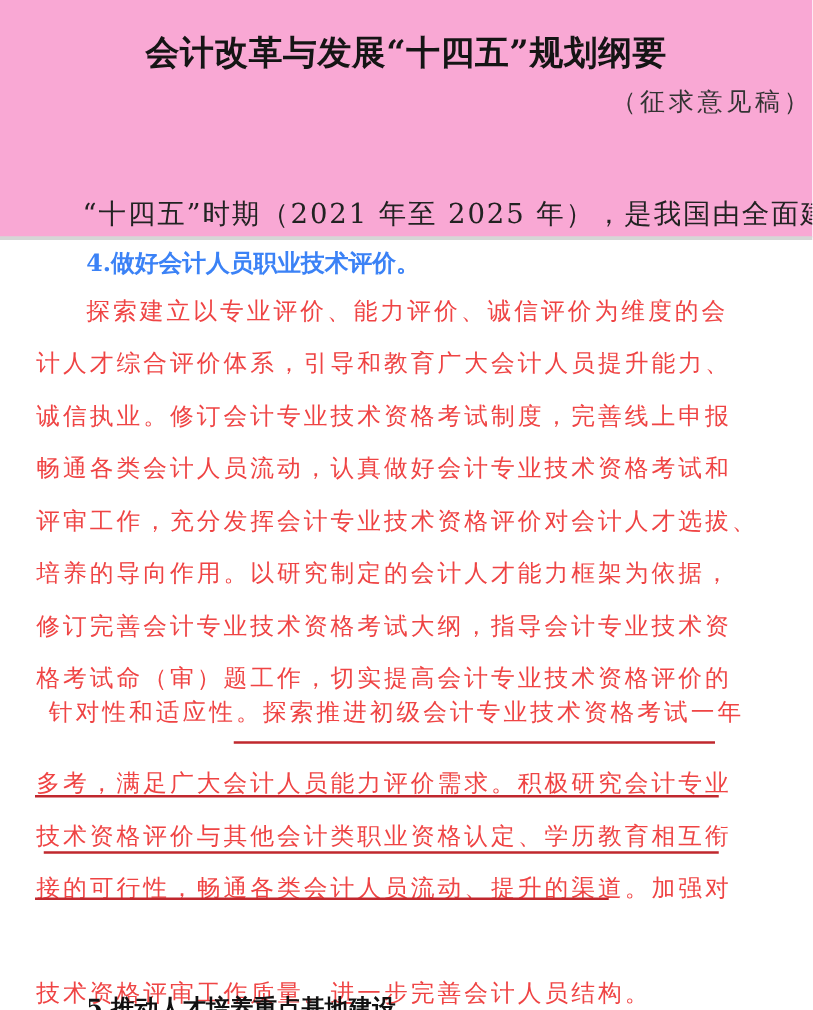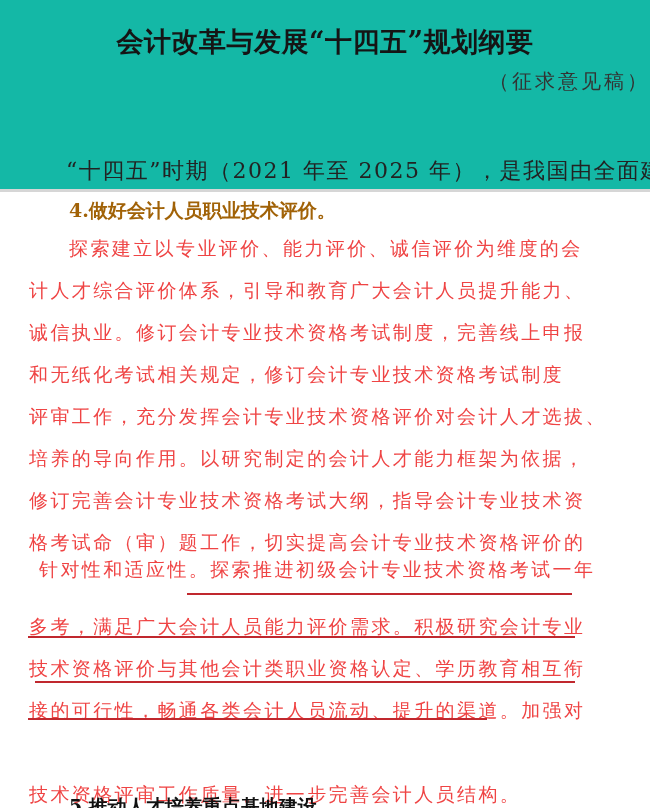--- a/index.html
+++ b/index.html
@@ -3,21 +3,21 @@
 <meta charset="utf-8">
 <style>
   html, body { margin: 0; padding: 0; }
   body {
     width: 650px; height: 808px; overflow: hidden; position: relative;
     background: #ffffff; color: #1a1a1a;
     font-family: "DejaVu Serif", "Liberation Serif", serif;
   }
   .upper {
     position: absolute; left: 0; top: 0; width: 650px; height: 190px;
-    background: #14b8a6;
+    background: #f9a8d4;
   }
   .title {
     position: absolute; left: 0; width: 650px; top: 24px;
     text-align: center; font-size: 27px; font-weight: bold; letter-spacing: 0.5px;
     color: #151515;
     font-family: "DejaVu Serif", serif;
   }
   .subtitle {
     position: absolute; left: 0; width: 650px; top: 68px;
     text-align: right; font-size: 20px; letter-spacing: 3px; color: #333;
@@ -26,21 +26,21 @@
     position: absolute; left: 66px; top: 156px; font-size: 22px; letter-spacing: 1.5px;
     color: #222; white-space: nowrap; width: 584px; overflow: hidden;
   }
   .divider {
     position: absolute; left: 0; top: 189px; width: 650px; height: 3px;
     background: #d6d6d6;
   }
   .lower { position: absolute; left: 0; top: 192px; width: 650px; height: 616px; }
   .heading {
     position: absolute; left: 69px; top: 6px; font-size: 19px; font-weight: bold;
-    color: #a16207; white-space: nowrap;
+    color: #3b82f6; white-space: nowrap;
   }
   .body-line {
     position: absolute; font-size: 19px; letter-spacing: 2.4px; color: #ef4444;
     white-space: nowrap;
   }
   .underline {
     position: absolute; height: 2px; background: #c0282e;
   }
   .next-heading {
     position: absolute; left: 69px; top: 602px; font-size: 19px; font-weight: bold;
@@ -57,21 +57,21 @@
 </div>
 
 <div class="divider"></div>
 
 <div class="lower">
   <div class="heading">4.做好会计人员职业技术评价。</div>
 
   <div class="body-line" style="left:69px; top:44px;">探索建立以专业评价、能力评价、诚信评价为维度的会</div>
   <div class="body-line" style="left:29px; top:86px;">计人才综合评价体系，引导和教育广大会计人员提升能力、</div>
   <div class="body-line" style="left:29px; top:128px;">诚信执业。修订会计专业技术资格考试制度，完善线上申报</div>
-  <div class="body-line" style="left:29px; top:170px;">和无纸化考试相关规定，修订会计专业技术资格考试制度</div>
+  <div class="body-line" style="left:29px; top:170px;">畅通各类会计人员流动，认真做好会计专业技术资格考试和</div>
   <div class="body-line" style="left:29px; top:212px;">评审工作，充分发挥会计专业技术资格评价对会计人才选拔、</div>
   <div class="body-line" style="left:29px; top:254px;">培养的导向作用。以研究制定的会计人才能力框架为依据，</div>
   <div class="body-line" style="left:29px; top:296px;">修订完善会计专业技术资格考试大纲，指导会计专业技术资</div>
   <div class="body-line" style="left:29px; top:338px;">格考试命（审）题工作，切实提高会计专业技术资格评价的</div>
   <div class="body-line" style="left:29px; top:365px;margin-left:10px;">针对性和适应性。探索推进初级会计专业技术资格考试一年</div>
   <div class="body-line" style="left:29px; top:422px;">多考，满足广大会计人员能力评价需求。积极研究会计专业</div>
   <div class="body-line" style="left:29px; top:464px;">技术资格评价与其他会计类职业资格认定、学历教育相互衔</div>
   <div class="body-line" style="left:29px; top:506px;">接的可行性，畅通各类会计人员流动、提升的渠道。加强对</div>
 
   <div class="body-line" style="left: 29px; top: 590px;">技术资格评审工作质量。进一步完善会计人员结构。</div>

